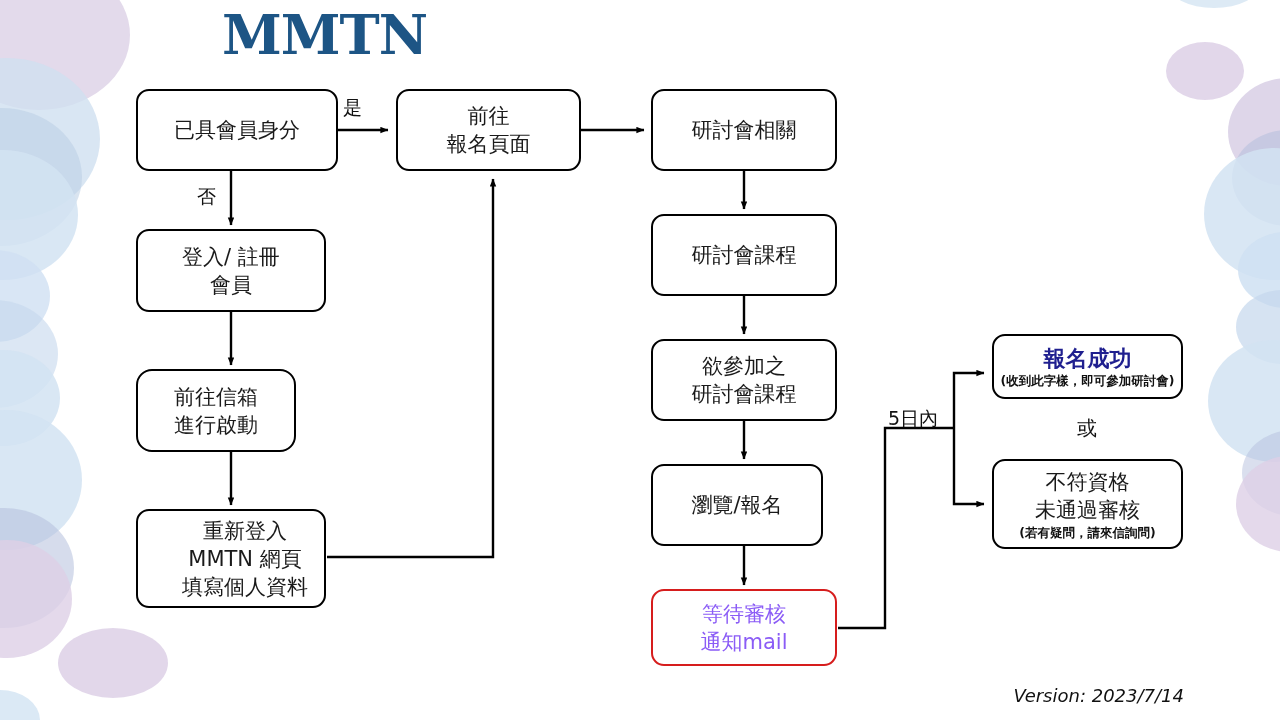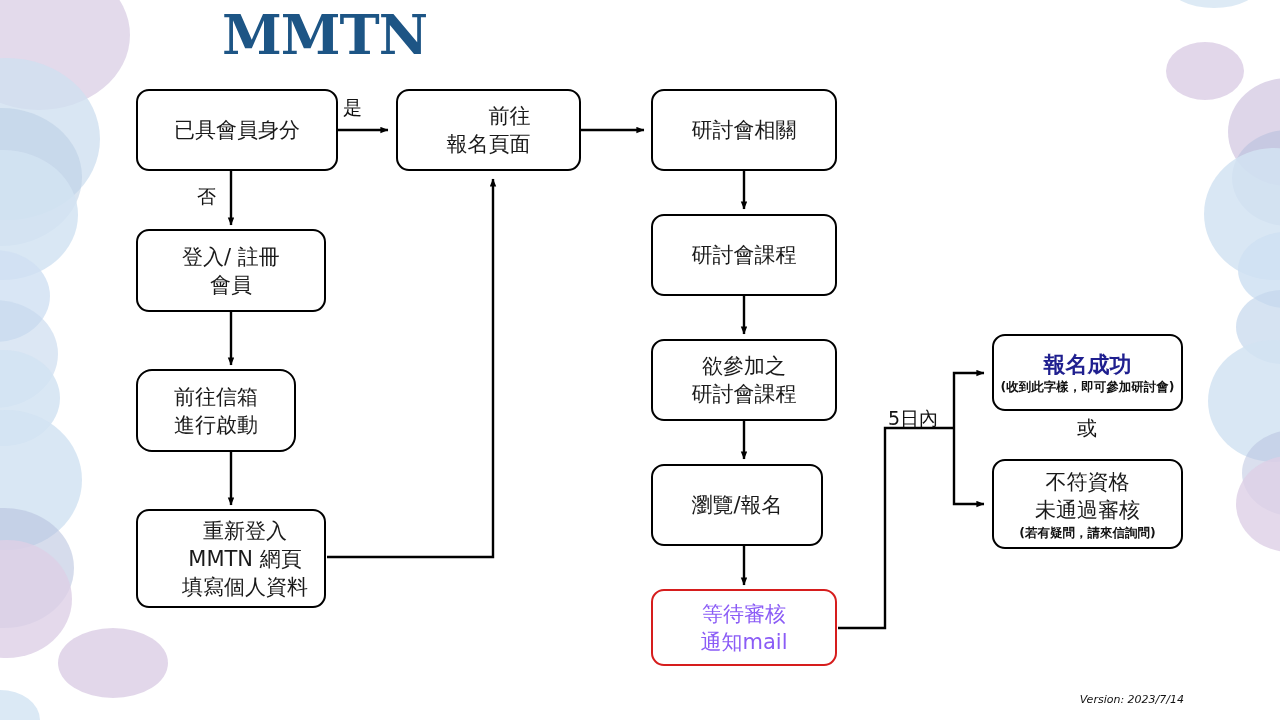--- a/index.html
+++ b/index.html
@@ -50,21 +50,21 @@
   .edge-label{
     position:absolute;font-size:19px;color:#111;line-height:22px;white-space:nowrap;
   }
   .or-label{
     position:absolute;font-size:20px;color:#111;line-height:22px;white-space:nowrap;
   }
 
   
   .version{
     position:absolute;right:96px;bottom:14px;
-    font-size:11px;font-style:italic;color:#111;white-space:nowrap;
+    font-size:18px;font-style:italic;color:#111;white-space:nowrap;
   }
 
   
   #edges{position:absolute;left:0;top:0;width:1280px;height:720px;pointer-events:none;}
 </style>
 </head>
 <body>
 
 <div id="stage">
 
@@ -148,21 +148,21 @@
     <span>前往信箱
 進行啟動</span>
   </div>
 
   <div class="box" style="left:136px;top:509px;width:190px;height:99px;padding-left:28px;">
     <span>重新登入
 MMTN 網頁
 填寫個人資料</span>
   </div>
 
-  <div class="box" style="left:396px;top:89px;width:185px;height:82px;text-align:right;">
+  <div class="box" style="left:396px;top:89px;width:185px;height:82px;">
     <span>前往
 報名頁面</span>
   </div>
 
   <div class="box" style="left:651px;top:89px;width:186px;height:82px;">
     <span>研討會相關</span>
   </div>
 
   <div class="box" style="left:651px;top:214px;width:186px;height:82px;">
     <span>研討會課程</span>
@@ -175,21 +175,21 @@
 
   <div class="box" style="left:651px;top:464px;width:172px;height:82px;">
     <span>瀏覽/報名</span>
   </div>
 
   <div class="box red" style="left:651px;top:589px;width:186px;height:77px;">
     <span>等待審核
 通知mail</span>
   </div>
 
-  <div class="box" style="left:992px;top:334px;width:191px;height:77px;">
+  <div class="box" style="left:992px;top:334px;width:191px;height:65px;">
     <span class="ttl-strong">報名成功</span>
     <span class="sub-note">(收到此字樣，即可參加研討會)</span>
   </div>
 
   <div class="box" style="left:992px;top:459px;width:191px;height:90px;">
     <span>不符資格</span>
     <span>未通過審核</span>
     <span class="sub-note fail">(若有疑問，請來信詢問)</span>
   </div>
 

